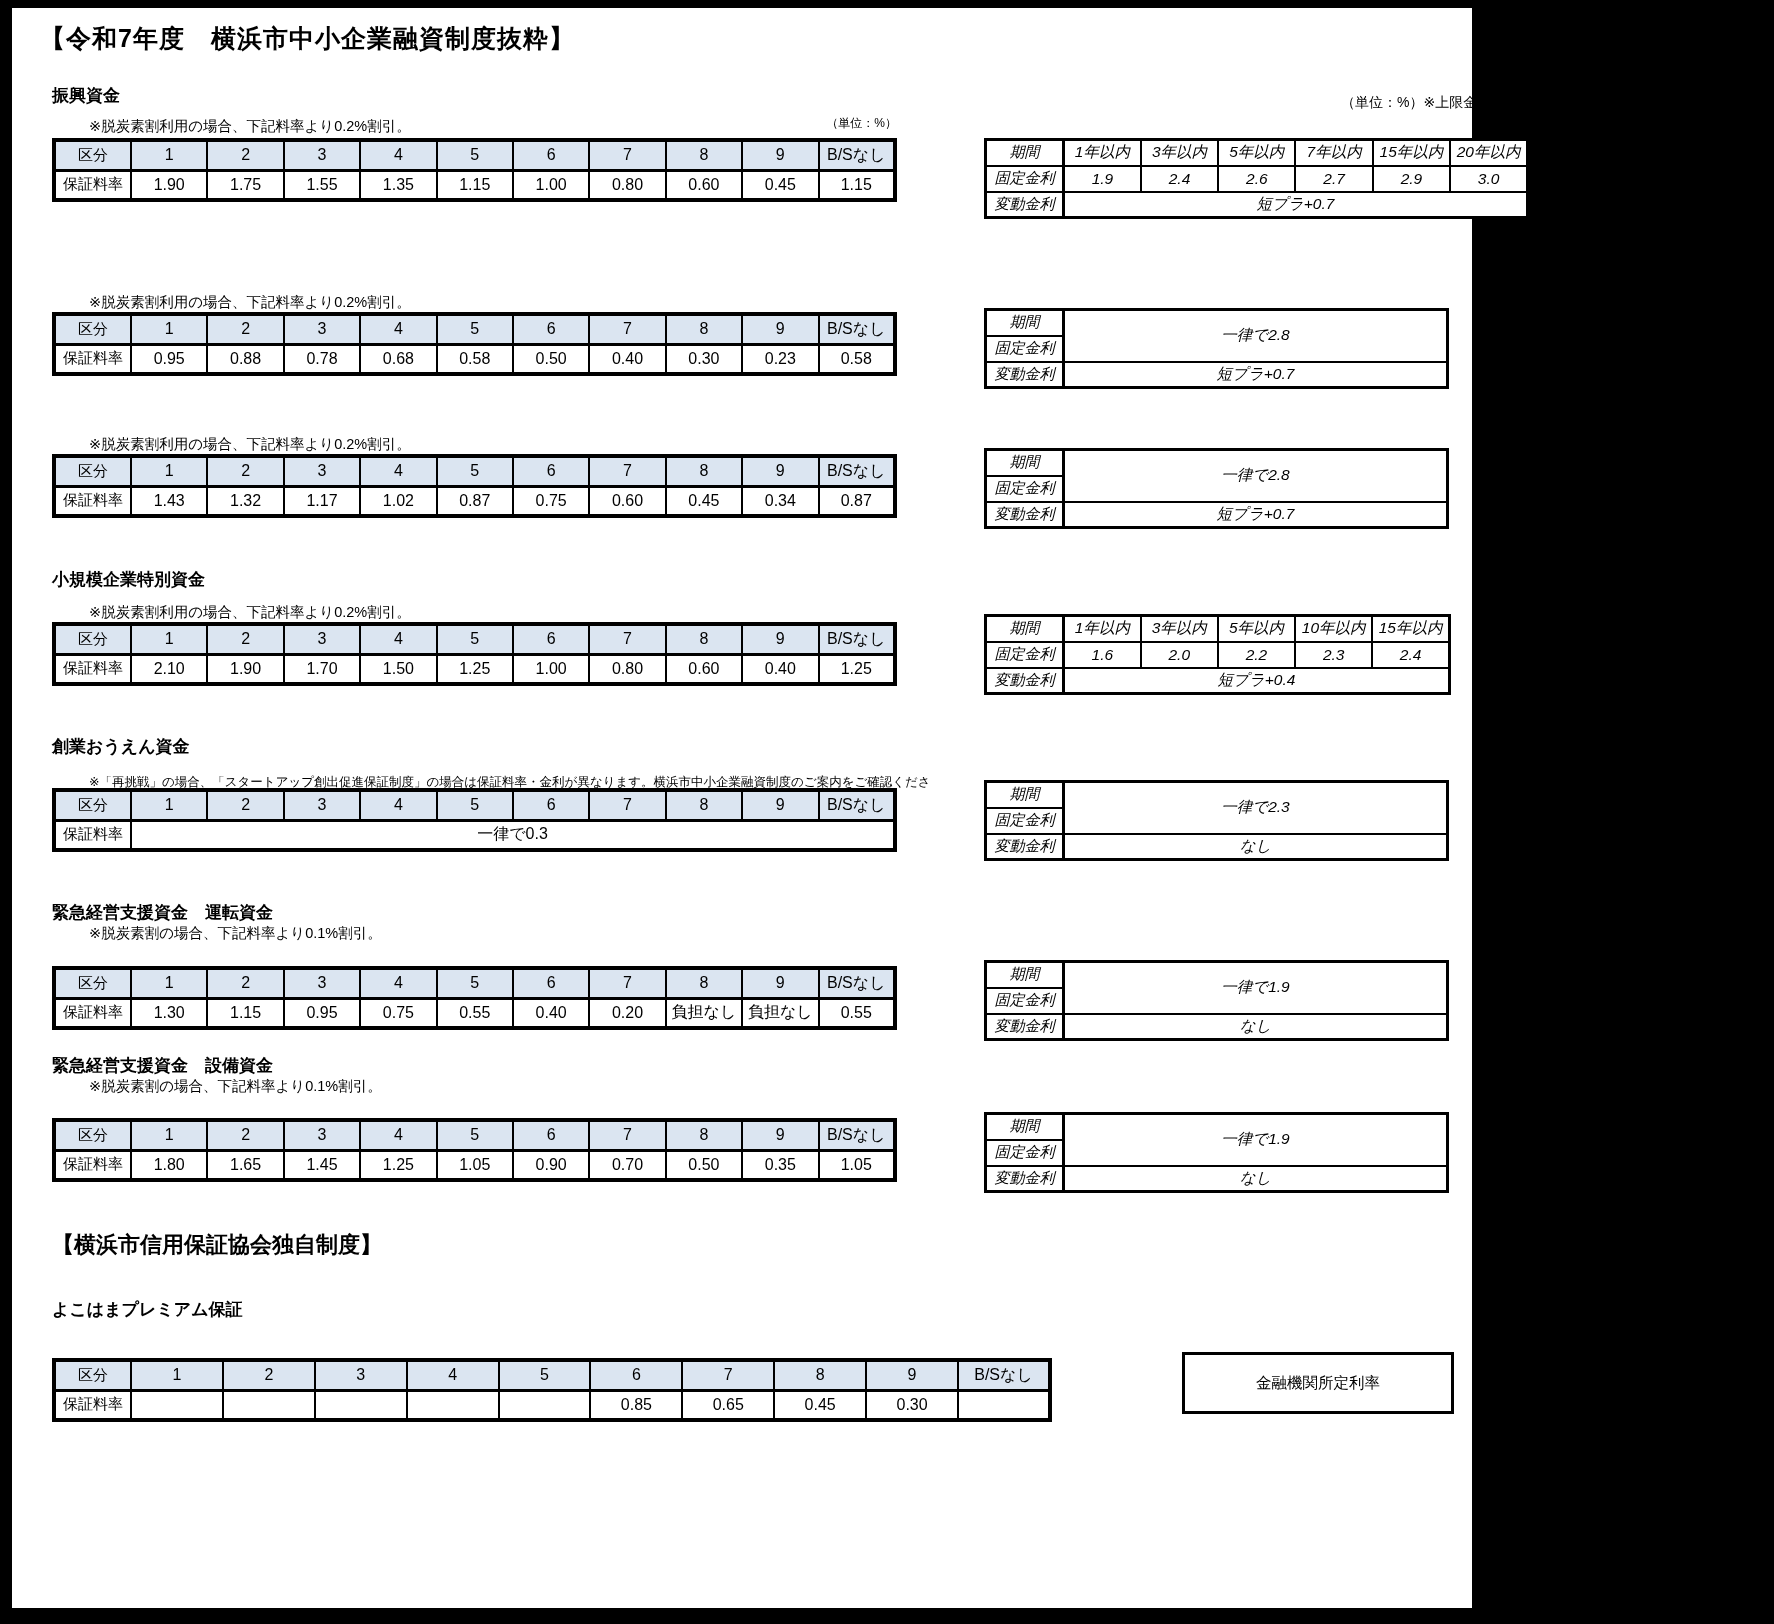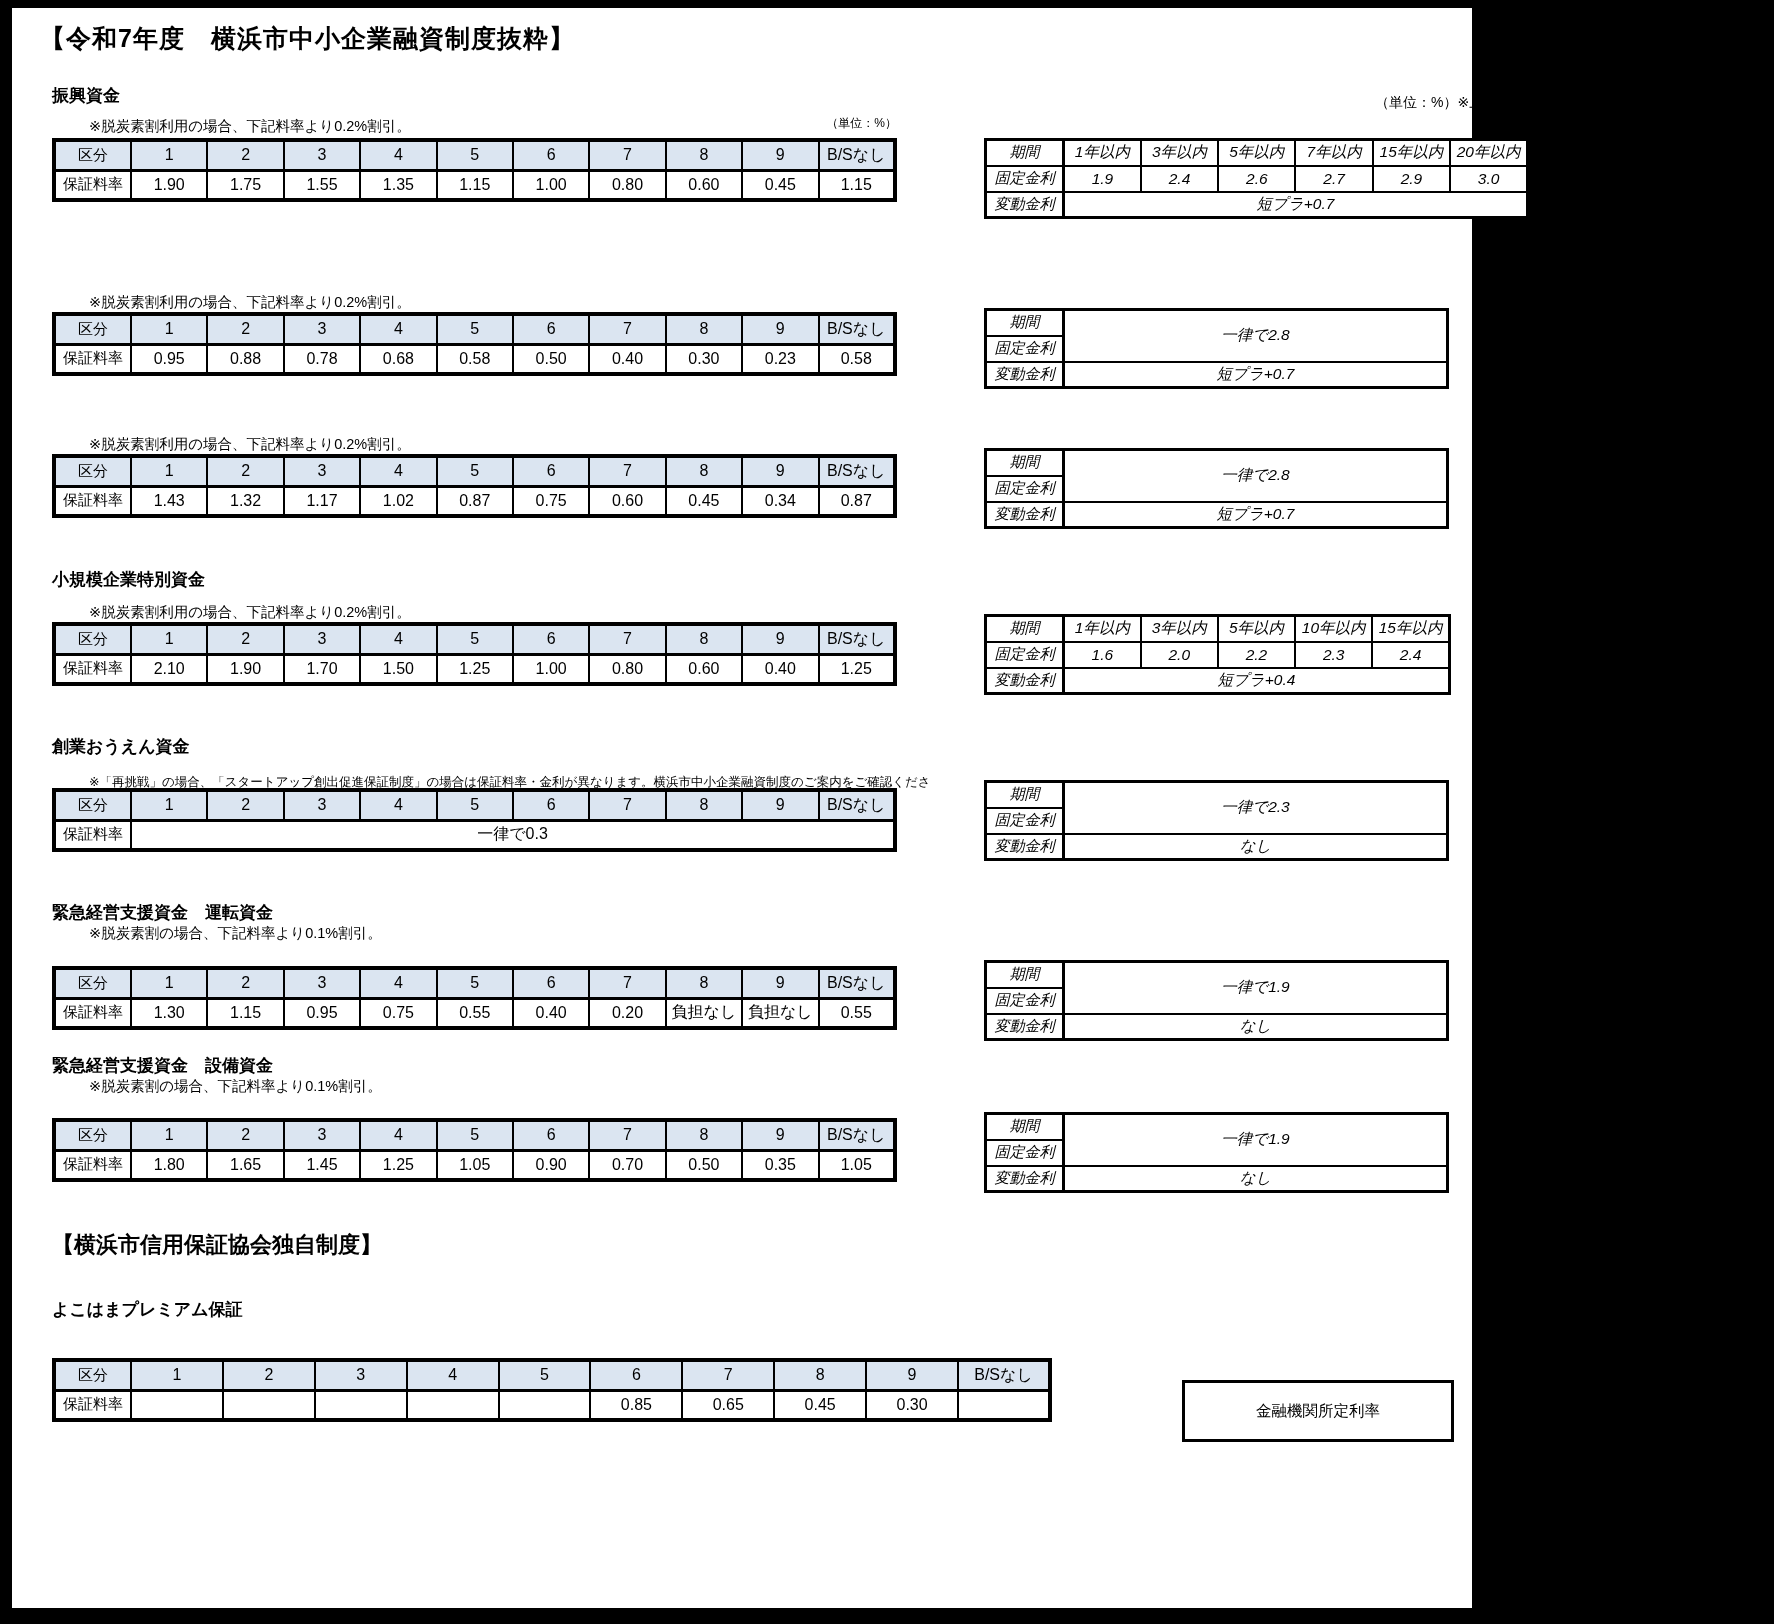--- a/index.html
+++ b/index.html
@@ -24,28 +24,28 @@
   .fee tr.h td { background:#dbe5f1; border-bottom:3px solid #000; }
   .fee.wide { width:1000px; }
 
   .rate { border:3px solid #000; background:#fff; }
   .rate td { border:2px solid #000; height:26px; font-size:15.5px;font-style:italic; }
   .rate td.lbl { width:78px; border-right:3px solid #000; font-size:15px; }
   .rate1 { width:545px; }
   .rate1b { width:467px; }
   .rate2 { width:465px; }
 
-  .solo-box { border:3px solid #000; width:272px; height:62px; display:flex; align-items:center; justify-content:center; font-size:15.5px; background:#fff;margin-top:28px; }
+  .solo-box { border:3px solid #000; width:272px; height:62px; display:flex; align-items:center; justify-content:center; font-size:15.5px; background:#fff; }
 
   
   #doc-title   { top:14px;  left:28px; }
   #s1-title    { top:76px;   left:40px; }
   #s1-note     { top:108px;  left:40px; }
   #s1-unit     { top:107px;  left:40px; width:845px; text-align:right; }
-  #s1-cap      { top:84px;   left:1363px; width:200px; white-space:normal; }
+  #s1-cap      { top:84px;   left:1329px; width:200px; white-space:normal; }
   #s1-fee      { top:130px;  left:40px; }
   #s1-rate     { top:130px;  left:972px; }
 
   #s2-title    { top:248px;  left:40px; }
   #s2-note     { top:284px;  left:40px; }
   #s2-fee      { top:304px;  left:40px; }
   #s2-rate     { top:300px;  left:972px; }
 
   #s3-title    { top:392px;  left:40px; }
   #s3-note     { top:426px;  left:40px; }

